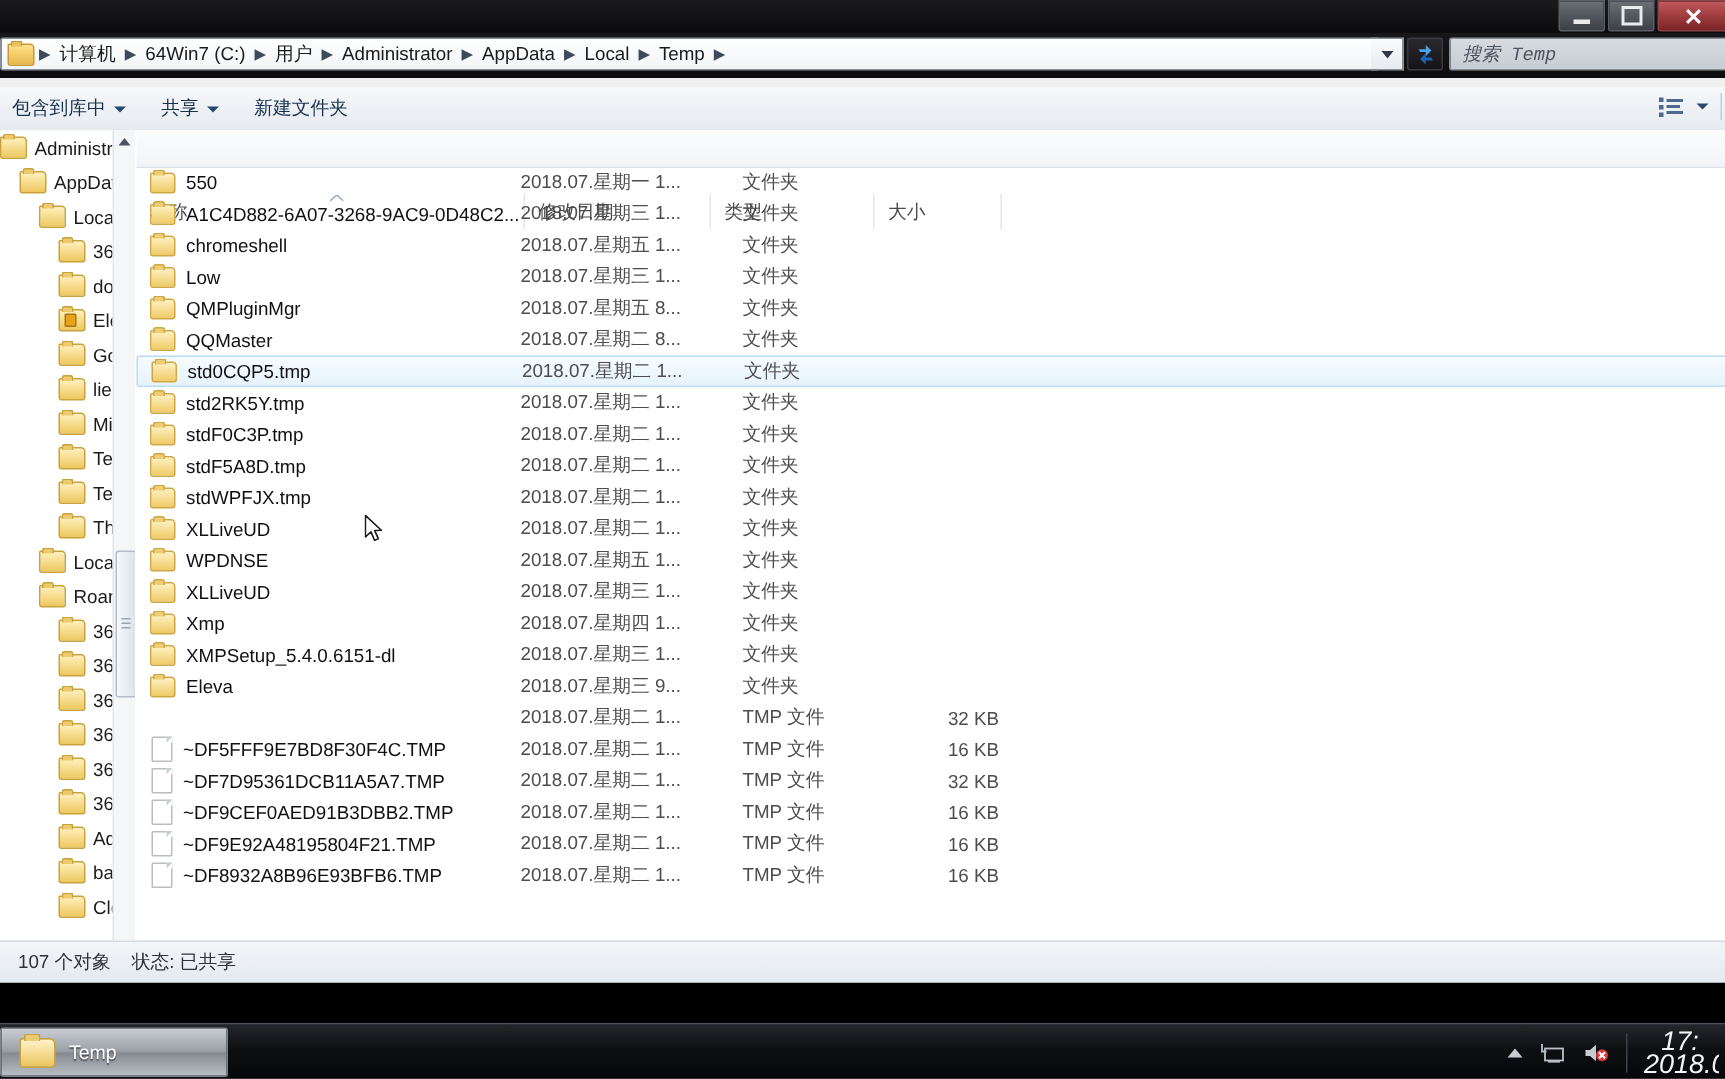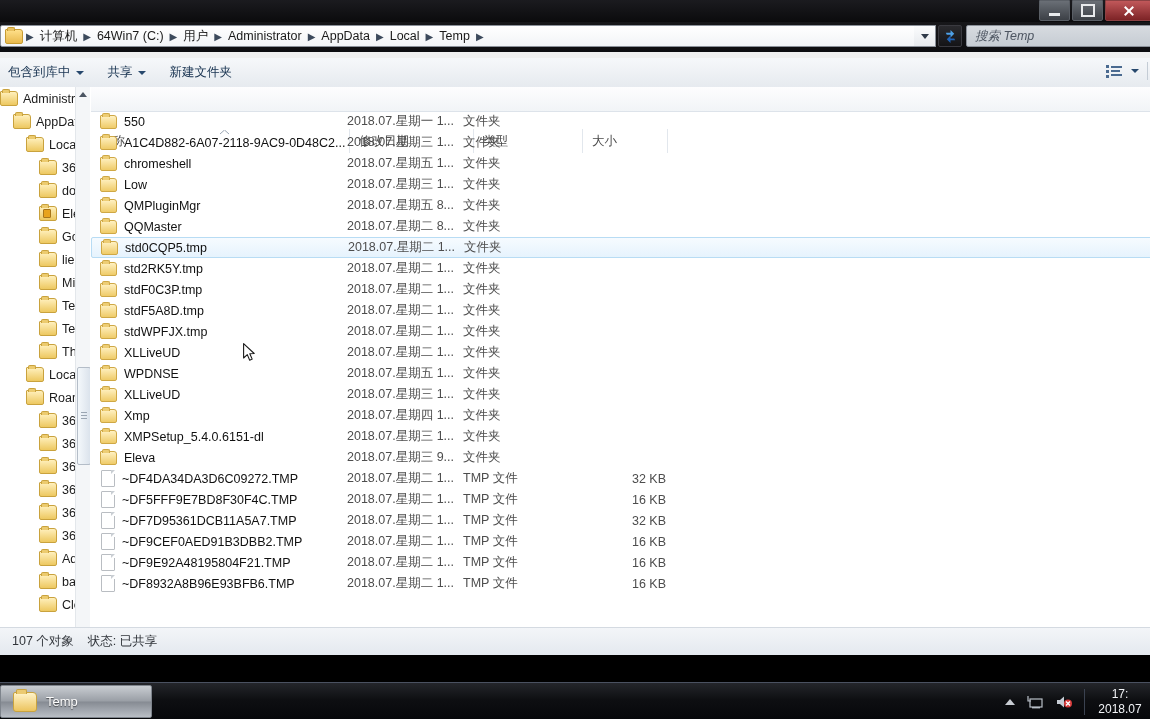--- a/index.html
+++ b/index.html
@@ -82,21 +82,21 @@
     position:absolute;left:944px;top:25px;width:24px;height:22px;
     background:linear-gradient(#2a2a2e,#141417);border:1px solid #3a3a40;border-radius:2px;
     display:flex;align-items:center;justify-content:center;box-sizing:border-box;
   }
   #searchbox{
     position:absolute;left:972px;top:25px;width:200px;height:22px;
     background:linear-gradient(#d7dbe0,#c6ccd3);
     border:1px solid #8a9099;border-radius:2px;box-sizing:border-box;
     display:flex;align-items:center;padding-left:8px;
   }
-  #searchbox span{color:#4d5561;font-style:italic;font-size:12.5px;}
+  #searchbox span{color:#4d5561;font-style:italic;font-size:12.5px;font-family:Liberation Mono, monospace;}
 
   
   #toolbar{
     position:absolute;left:0;top:58px;width:100%;height:29px;
     background:linear-gradient(#f6f8fa,#e6eaef);
     border-bottom:1px solid #cfd6de;
     display:flex;align-items:center;
   }
   .tbitem{
     display:flex;align-items:center;gap:5px;
@@ -185,21 +185,21 @@
     position:relative;height:21px;display:flex;align-items:center;font-size:12.5px;color:#111;
   }
   .row.hover{
     background:linear-gradient(#f6fbff,#e6f3fd);
     border:1px solid #b8dcf4;border-radius:2px;box-sizing:border-box;
   }
   .cell-name{
     position:absolute;left:9px;display:flex;align-items:center;gap:7px;white-space:nowrap;
   }
   .cell-date{position:absolute;left:256px;color:#4d4d4d;white-space:nowrap;}
-  .cell-type{position:absolute;left:372px;color:#4d4d4d;white-space:nowrap;}
+  .cell-type{position:absolute;left:404px;color:#4d4d4d;white-space:nowrap;}
   .cell-size{position:absolute;left:460px;width:115px;text-align:right;color:#4d4d4d;}
   .fi-folder{
     width:15px;height:12px;flex:none;position:relative;
     background:linear-gradient(#fff1c2,#efcb68);
     border:1px solid #cfa845;border-radius:1px 3px 2px 2px;
   }
   .fi-folder:before{
     content:"";position:absolute;left:1px;top:-3px;width:6px;height:3px;
     background:#edcd75;border:1px solid #cfa845;border-bottom:none;border-radius:2px 2px 0 0;
   }
@@ -264,22 +264,22 @@
   #tray{
     position:absolute;right:0;top:0;height:37px;display:flex;align-items:center;gap:11px;
     padding-right:4px;
   }
   #tray-up{
     width:0;height:0;border-left:5px solid transparent;border-right:5px solid transparent;
     border-bottom:6px solid #c8ccd2;
   }
   .tray-ico{width:18px;height:16px;position:relative;}
   #clock{
-    color:#f2f4f7;font-size:12px;line-height:15px;text-align:center;
-    padding-right:2px;white-space:nowrap;overflow:hidden;width:48px;
+    color:#f2f4f7;font-size:18px;line-height:15px;text-align:center;
+    padding-right:2px;white-space:nowrap;overflow:hidden;width:48px;font-style:italic;
   }
   #tray-sep{width:1px;height:26px;background:#3b4250;}
 </style>
 </head>
 <body>
 
 <div id="desktop">
 
   <div id="window">
 
@@ -501,21 +501,21 @@
                 <span class="fi-folder"></span>
                 <span>550</span>
               </span>
               <span class="cell-date">2018.07.星期一 1...</span>
               <span class="cell-type">文件夹</span>
               <span class="cell-size"></span>
             </div>
             <div class="row">
               <span class="cell-name">
                 <span class="fi-folder"></span>
-                <span>A1C4D882-6A07-2118-9AC9-0D48C2...</span>
+                <span>A1C4D882-6A07-3268-9AC9-0D48C2...</span>
               </span>
               <span class="cell-date">2018.07.星期三 1...</span>
               <span class="cell-type">文件夹</span>
               <span class="cell-size"></span>
             </div>
             <div class="row">
               <span class="cell-name">
                 <span class="fi-folder"></span>
                 <span>chromeshell</span>
               </span>
@@ -643,24 +643,20 @@
             <div class="row">
               <span class="cell-name">
                 <span class="fi-folder"></span>
                 <span>Eleva</span>
               </span>
               <span class="cell-date">2018.07.星期三 9...</span>
               <span class="cell-type">文件夹</span>
               <span class="cell-size"></span>
             </div>
             <div class="row">
-              <span class="cell-name">
-                <span class="fi-file"></span>
-                <span>~DF4DA34DA3D6C09272.TMP</span>
-              </span>
               <span class="cell-date">2018.07.星期二 1...</span>
               <span class="cell-type">TMP 文件</span>
               <span class="cell-size">32 KB</span>
             </div>
             <div class="row">
               <span class="cell-name">
                 <span class="fi-file"></span>
                 <span>~DF5FFF9E7BD8F30F4C.TMP</span>
               </span>
               <span class="cell-date">2018.07.星期二 1...</span>

